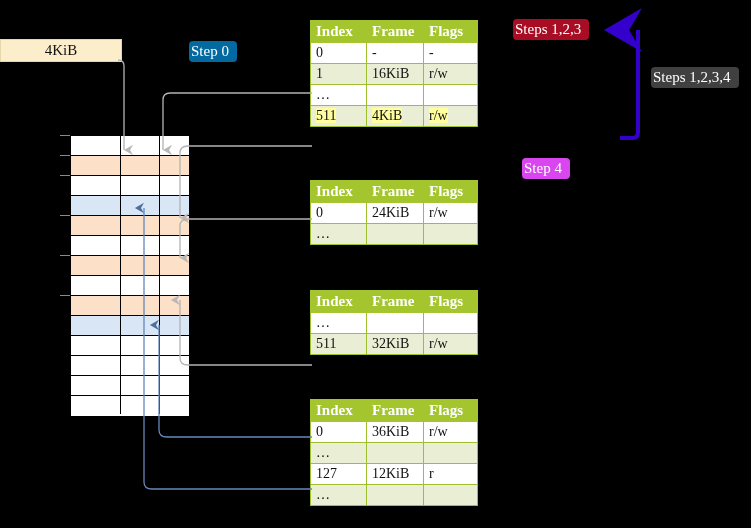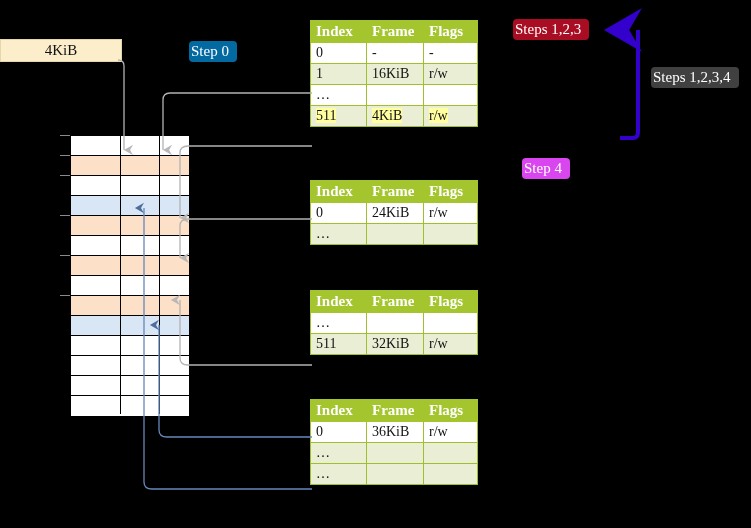--- a/index.html
+++ b/index.html
@@ -174,20 +174,25 @@
         <tr class="plain">
           <td class="c1">0</td>
           <td class="c2">36KiB</td>
           <td class="c3">r/w</td>
         </tr>
         <tr class="alt">
           <td class="c1">…</td>
           <td class="c2"></td>
           <td class="c3"></td>
         </tr>
+        <tr class="plain">
+          <td class="c1">127</td>
+          <td class="c2">12KiB</td>
+          <td class="c3">r</td>
+        </tr>
         <tr class="alt">
           <td class="c1">…</td>
           <td class="c2"></td>
           <td class="c3"></td>
         </tr>
       </tbody>
     </table>
   </div>
 
 <svg id="wires" xmlns="http://www.w3.org/2000/svg">

